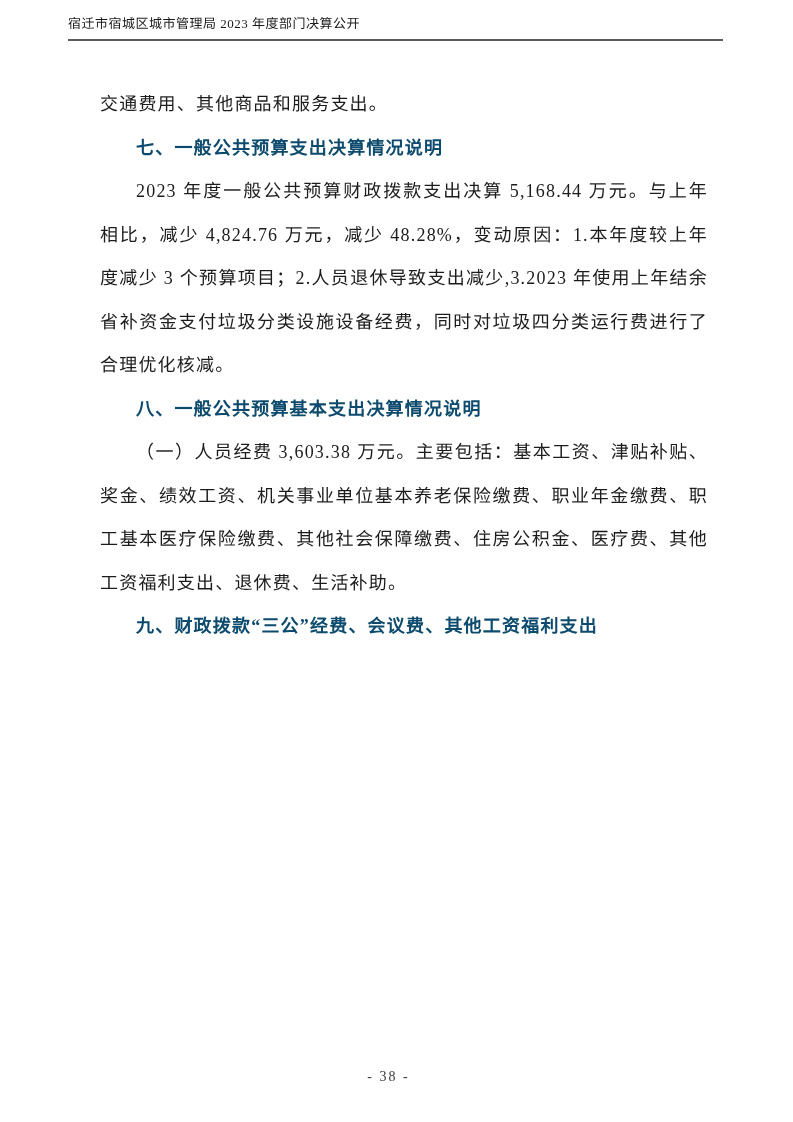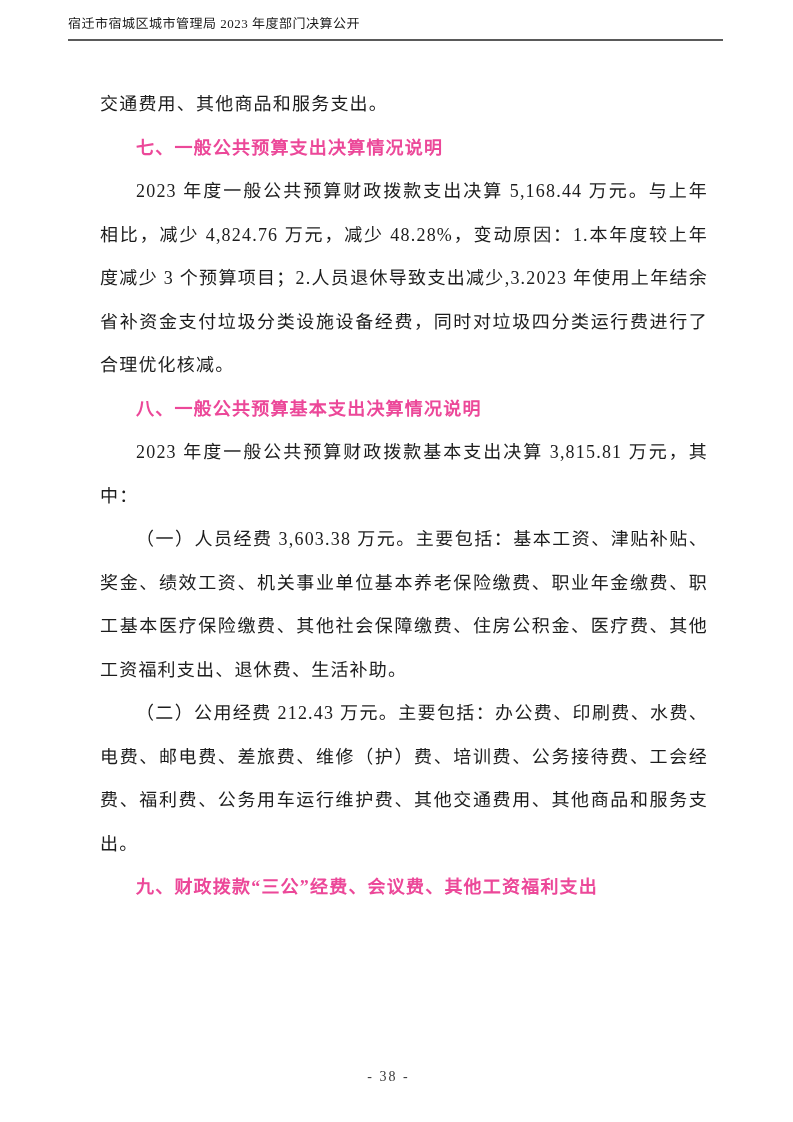--- a/index.html
+++ b/index.html
@@ -40,21 +40,21 @@
   .page-body p {
     margin: 0;
     padding: 0;
   }
   .para-indent {
     text-indent: 2em;
   }
   .para-heading {
     font-weight: 700;
     text-indent: 2em;
-    color: #ec4899;
+    color: #0c4a6e;
   }
   .page-footer {
     position: absolute;
     left: 0;
     right: 16px;
     bottom: 16px;
     text-align: center;
     font-size: 14px;
     letter-spacing: 2px;
     color: #3a3a3a;
@@ -67,21 +67,19 @@
 
   <div class="page-header">
     <span class="header-title">宿迁市宿城区城市管理局 2023 年度部门决算公开</span>
   </div>
 
   <div class="page-body">
     <p class="para">交通费用、其他商品和服务支出。</p>
     <p class="para-heading">七、一般公共预算支出决算情况说明</p>
     <p class="para-indent">2023 年度一般公共预算财政拨款支出决算 5,168.44 万元。与上年相比，减少 4,824.76 万元，减少 48.28%，变动原因：1.本年度较上年度减少 3 个预算项目；2.人员退休导致支出减少,3.2023 年使用上年结余省补资金支付垃圾分类设施设备经费，同时对垃圾四分类运行费进行了合理优化核减。</p>
     <p class="para-heading">八、一般公共预算基本支出决算情况说明</p>
-    <p class="para-indent">2023 年度一般公共预算财政拨款基本支出决算 3,815.81 万元，其中：</p>
     <p class="para-indent">（一）人员经费 3,603.38 万元。主要包括：基本工资、津贴补贴、奖金、绩效工资、机关事业单位基本养老保险缴费、职业年金缴费、职工基本医疗保险缴费、其他社会保障缴费、住房公积金、医疗费、其他工资福利支出、退休费、生活补助。</p>
-    <p class="para-indent">（二）公用经费 212.43 万元。主要包括：办公费、印刷费、水费、电费、邮电费、差旅费、维修（护）费、培训费、公务接待费、工会经费、福利费、公务用车运行维护费、其他交通费用、其他商品和服务支出。</p>
     <p class="para-heading">九、财政拨款“三公”经费、会议费、其他工资福利支出</p>
   </div>
 
   <div class="page-footer">- 38 -</div>
 
 </div>
 
 </body></html>

